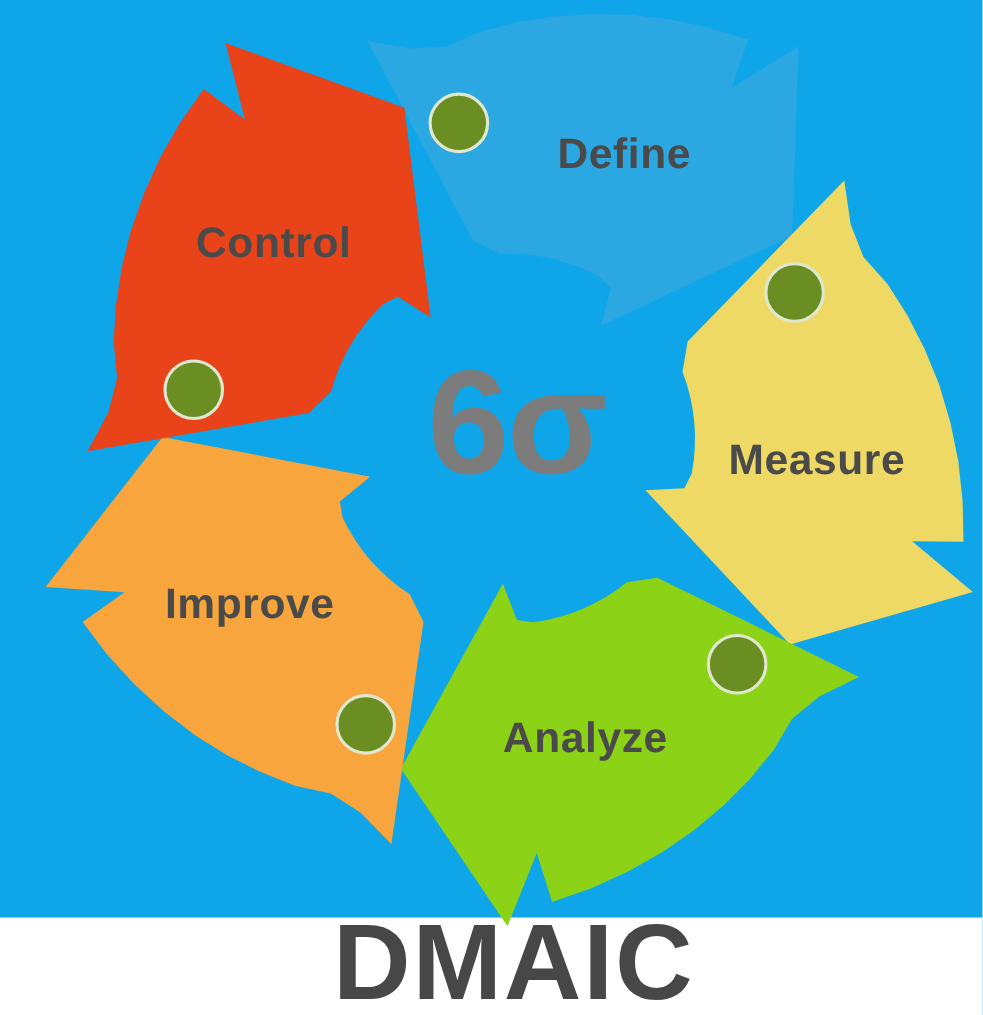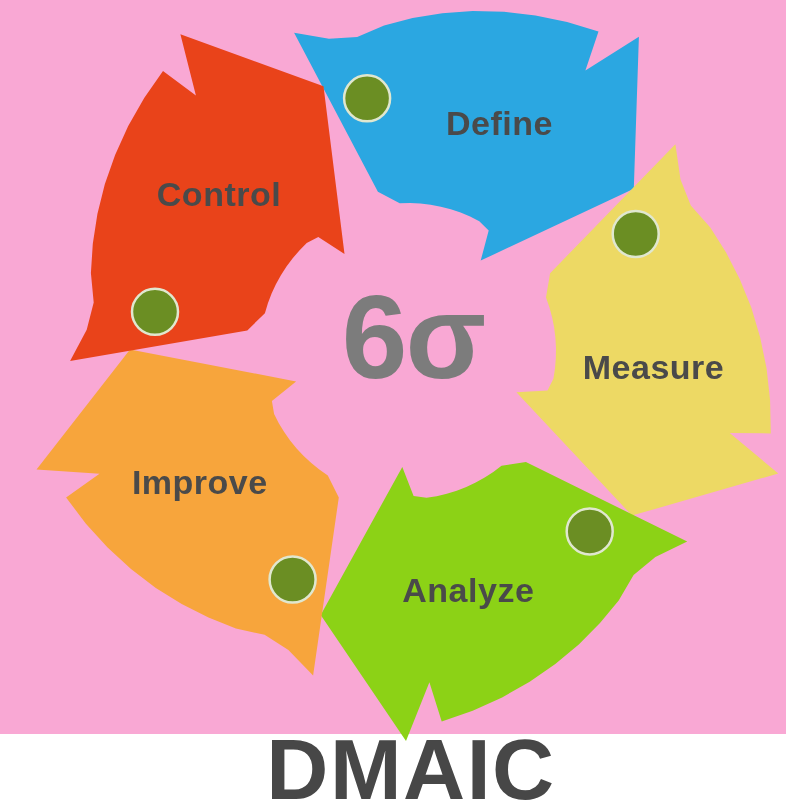--- a/index.html
+++ b/index.html
@@ -8,21 +8,21 @@
     background: #ffffff;
     width: 786px;
     height: 812px;
     overflow: hidden;
     font-family: "Liberation Sans", sans-serif;
   }
   .stage {
     position: relative;
     width: 786px;
     height: 734px;
-    background: #f9a8d4;
+    background: #0ea5e9;
   }
   svg { display: block; }
   .seg-label {
     font-family: "Liberation Sans", sans-serif;
     font-size: 34px;
     font-weight: bold;
     letter-spacing: 0.5px;
   }
   .center-label {
     font-family: "Liberation Sans", sans-serif;

